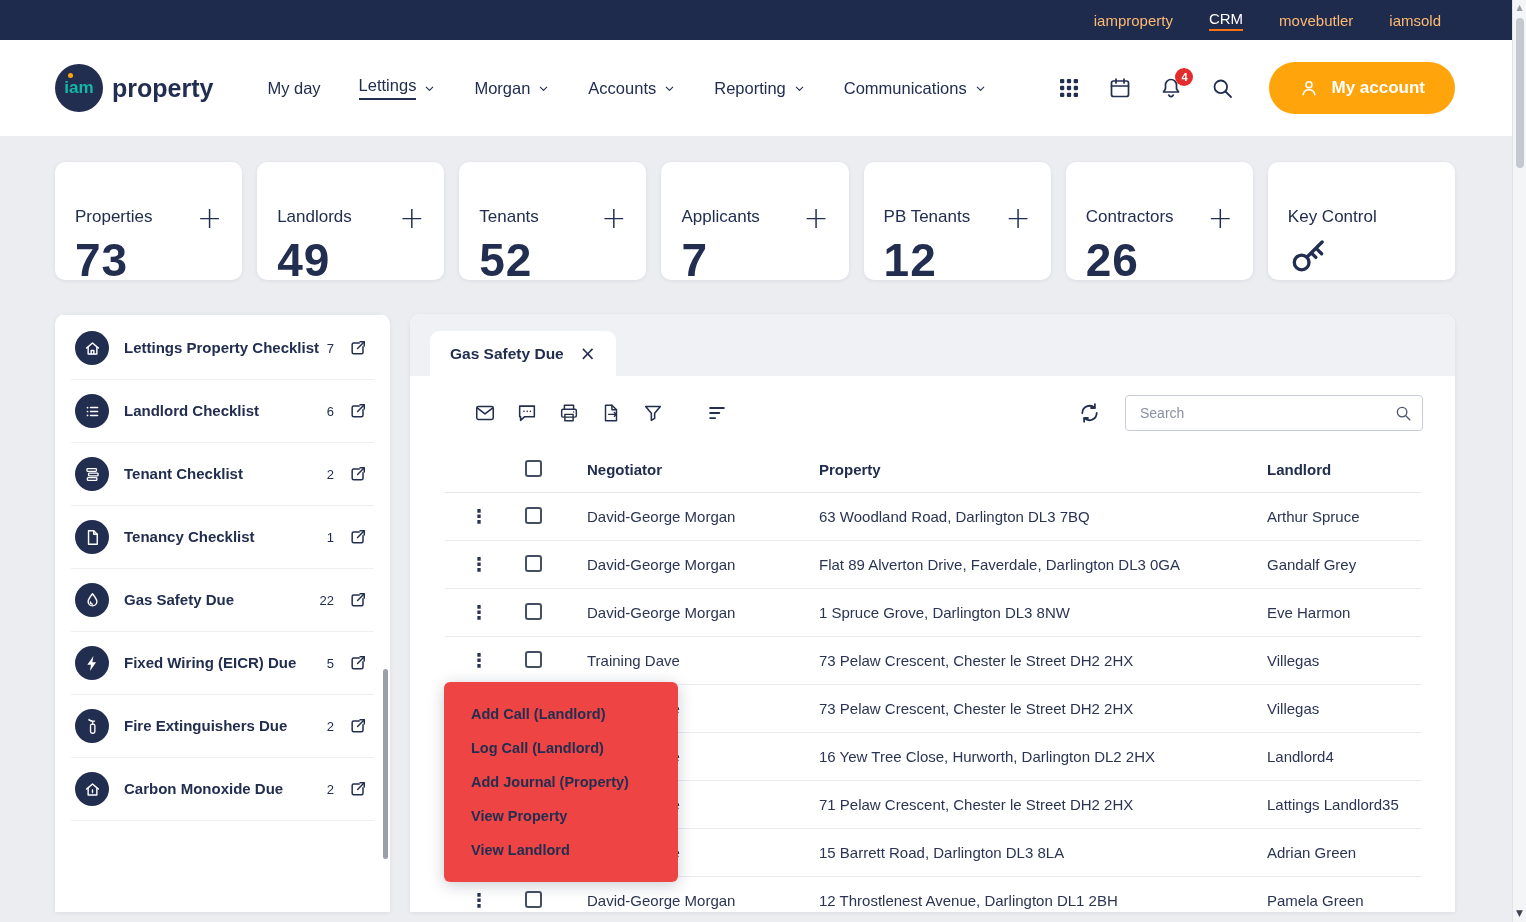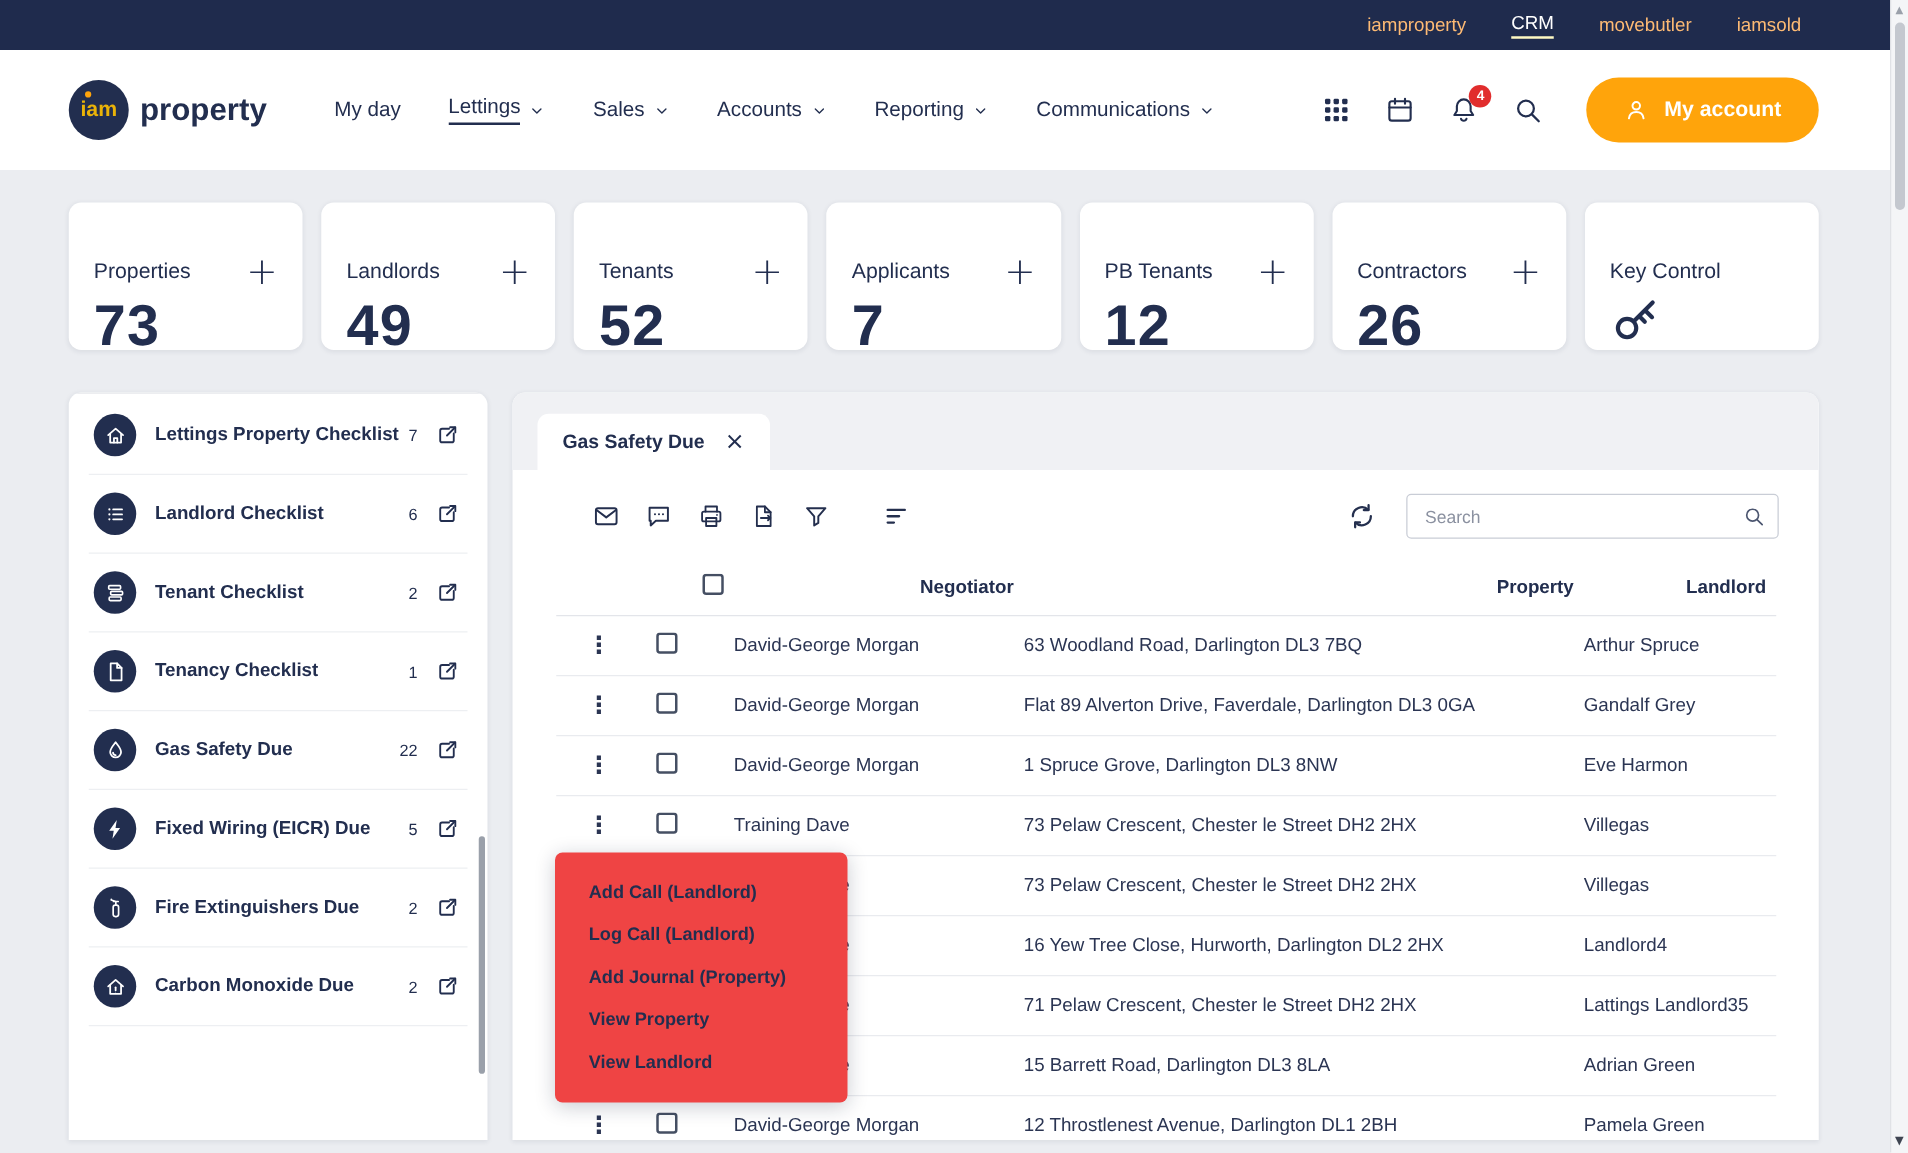--- a/index.html
+++ b/index.html
@@ -4,26 +4,26 @@
 <style>
   *{margin:0;padding:0;box-sizing:border-box;}
   html,body{width:1526px;height:922px;}
   body{font-family:"Liberation Sans","DejaVu Sans",sans-serif;background:#ebedf1;color:#222e4f;overflow:hidden;position:relative;}
   button{font-family:inherit;background:none;border:none;color:inherit;cursor:pointer;padding:0;}
   svg{display:block;}
 
   
   .topbar{height:40px;background:#1f2b4d;display:flex;justify-content:flex-end;align-items:center;gap:36px;padding-right:85px;}
   .topbar-link{color:#fdba74;font-size:15px;cursor:pointer;}
-  .topbar-link.active{color:#fff;border-bottom:2px solid #fef9c3;padding-bottom:2px;}
+  .topbar-link.active{color:#fff;border-bottom:2px solid #f97316;padding-bottom:2px;}
 
   
   .header{height:96px;background:#fff;display:flex;align-items:center;padding:0 71px 0 55px;}
   .logo{display:flex;align-items:center;gap:9px;}
-  .logo-circle{width:48px;height:48px;border-radius:50%;background:#222e4f;color:#eab308;display:flex;align-items:center;justify-content:center;font-weight:bold;font-size:17px;position:relative;}
+  .logo-circle{width:48px;height:48px;border-radius:50%;background:#222e4f;color:#14b8a6;display:flex;align-items:center;justify-content:center;font-weight:bold;font-size:17px;position:relative;}
   .logo-dot{position:absolute;top:9px;left:13px;width:5px;height:5px;border-radius:50%;background:#ffa40b;}
   .logo-name{font-size:25px;font-weight:bold;color:#222e4f;}
   .nav{display:flex;gap:38px;margin-left:54px;align-items:center;}
   .nav-item{display:flex;align-items:center;gap:7px;font-size:16.5px;cursor:pointer;white-space:nowrap;}
   .nav-item .chev{width:13px;height:13px;color:#222e4f;}
   .nav-item.active .nav-text{border-bottom:2px solid #222e4f;padding-bottom:3px;}
   .header-right{margin-left:auto;display:flex;align-items:center;gap:25px;}
   .hicon{width:26px;height:26px;position:relative;color:#222e4f;}
   .hicon svg{width:24px;height:24px;}
   .badge{position:absolute;top:-7px;right:-8px;min-width:18px;height:18px;border-radius:9px;background:#e12d2d;color:#fff;font-size:11px;font-weight:bold;display:flex;align-items:center;justify-content:center;padding:0 4px;}
@@ -73,21 +73,21 @@
   .toolbar-right{margin-left:auto;display:flex;align-items:center;gap:24px;}
   .refresh-big svg{width:24px;height:24px;}
   .searchbox{width:298px;height:36px;border:1px solid #c9cdd6;border-radius:4px;display:flex;align-items:center;padding:0 10px 0 14px;background:#fff;}
   .searchbox input{flex:1;border:none;outline:none;font-size:14px;font-family:inherit;color:#222e4f;background:transparent;min-width:0;}
   .searchbox input::placeholder{color:#8b91a0;}
   .searchbox svg{width:18px;height:18px;color:#4c5670;}
 
   
   .table{margin:4px 34px 0 35px;}
   .t-head,.t-row{display:grid;grid-template-columns:70px 72px 232px 448px 1fr;align-items:center;}
-  .t-head{height:46px;border-bottom:1px solid #e3e5ea;font-weight:bold;font-size:15px;text-align:right;}
+  .t-head{height:46px;border-bottom:1px solid #e3e5ea;font-weight:bold;font-size:15px;}
   .t-row{height:48px;border-bottom:1px solid #e9ebef;font-size:15px;color:#2b3553;}
   .kebab{font-size:19px;font-weight:bold;font-family:"DejaVu Sans",sans-serif;width:24px;text-align:center;line-height:1;}
   .checkbox{display:inline-block;width:17px;height:17px;border:2px solid #454f63;border-radius:3px;background:#fff;cursor:pointer;}
   .c.kebab-c{padding-left:22px;}
   .c.check-c{padding-left:10px;}
   .c{overflow:hidden;white-space:nowrap;text-overflow:ellipsis;padding-right:8px;}
 
   
   .context-menu{position:absolute;left:34px;top:368px;width:234px;background:#ef4444;border-radius:6px;box-shadow:0 3px 16px rgba(20,28,55,.22);padding:15px 0;z-index:10;}
   .menu-item{padding:9px 27px;font-size:14.5px;font-weight:600;cursor:pointer;white-space:nowrap;}
@@ -275,21 +275,21 @@
     <div class="nav-item">
         <span class="nav-text">My day</span>
       </div>
     <div class="nav-item active">
         <span class="nav-text">Lettings</span>
         <svg class="chev">
           <use href="#i-chev"></use>
         </svg>
       </div>
     <div class="nav-item">
-        <span class="nav-text">Sales</span>
+        <span class="nav-text">Morgan</span>
         <svg class="chev">
           <use href="#i-chev"></use>
         </svg>
       </div>
     <div class="nav-item">
         <span class="nav-text">Accounts</span>
         <svg class="chev">
           <use href="#i-chev"></use>
         </svg>
       </div>

